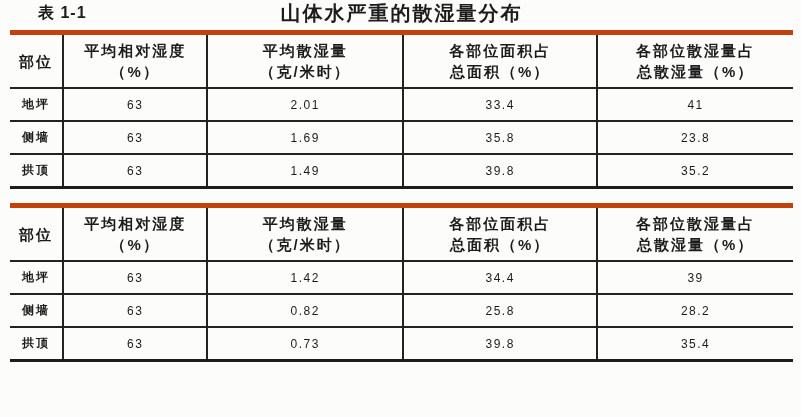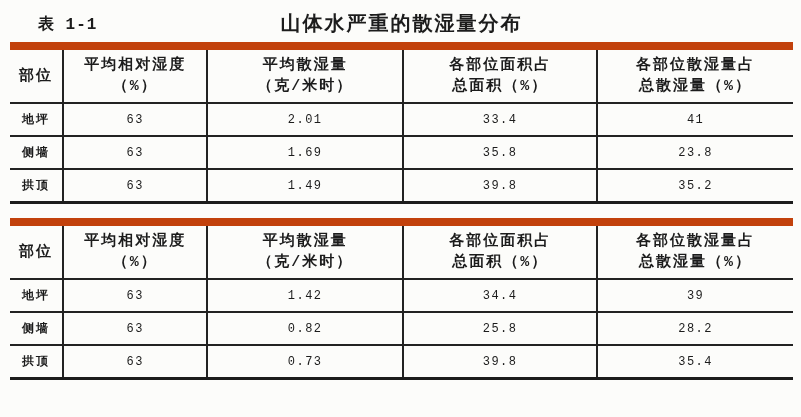--- a/index.html
+++ b/index.html
@@ -3,22 +3,22 @@
 <meta charset="utf-8">
 <style>
   html, body { margin: 0; padding: 0; }
   body { background: #ffffff; }
   .page {
     position: relative;
     width: 801px;
     height: 417px;
     background: #fcfcfa;
     box-sizing: border-box;
-    padding-top: 12px;
-    font-family: Liberation Mono, monospace;
+    padding-top: 0;
+    font-family: Liberation Sans, sans-serif;
     color: #1c1c1c;
     overflow: hidden;
   }
   .tblock { width: 783px; margin-left: 10px; }
   .tblock.second { margin-top: 14px; }
   .caption {
     position: relative;
     height: 26px;
     line-height: 26px;
     margin-bottom: 4px;
@@ -36,21 +36,21 @@
     display: block;
     text-align: center;
     font-weight: bold;
     font-size: 20px;
     letter-spacing: 2px;
   }
   table.data-table {
     border-collapse: collapse;
     table-layout: fixed;
     width: 783px;
-    border-top: 8px solid #c2410c;
+    border-top: 5px solid #c2410c;
     border-bottom: 3px solid #1c1c1c;
   }
   .data-table th, .data-table td {
     border: 2px solid #222222;
     text-align: center;
     vertical-align: middle;
     padding: 0;
     overflow: hidden;
   }
   .data-table th:first-child, .data-table td:first-child { border-left: none; }

